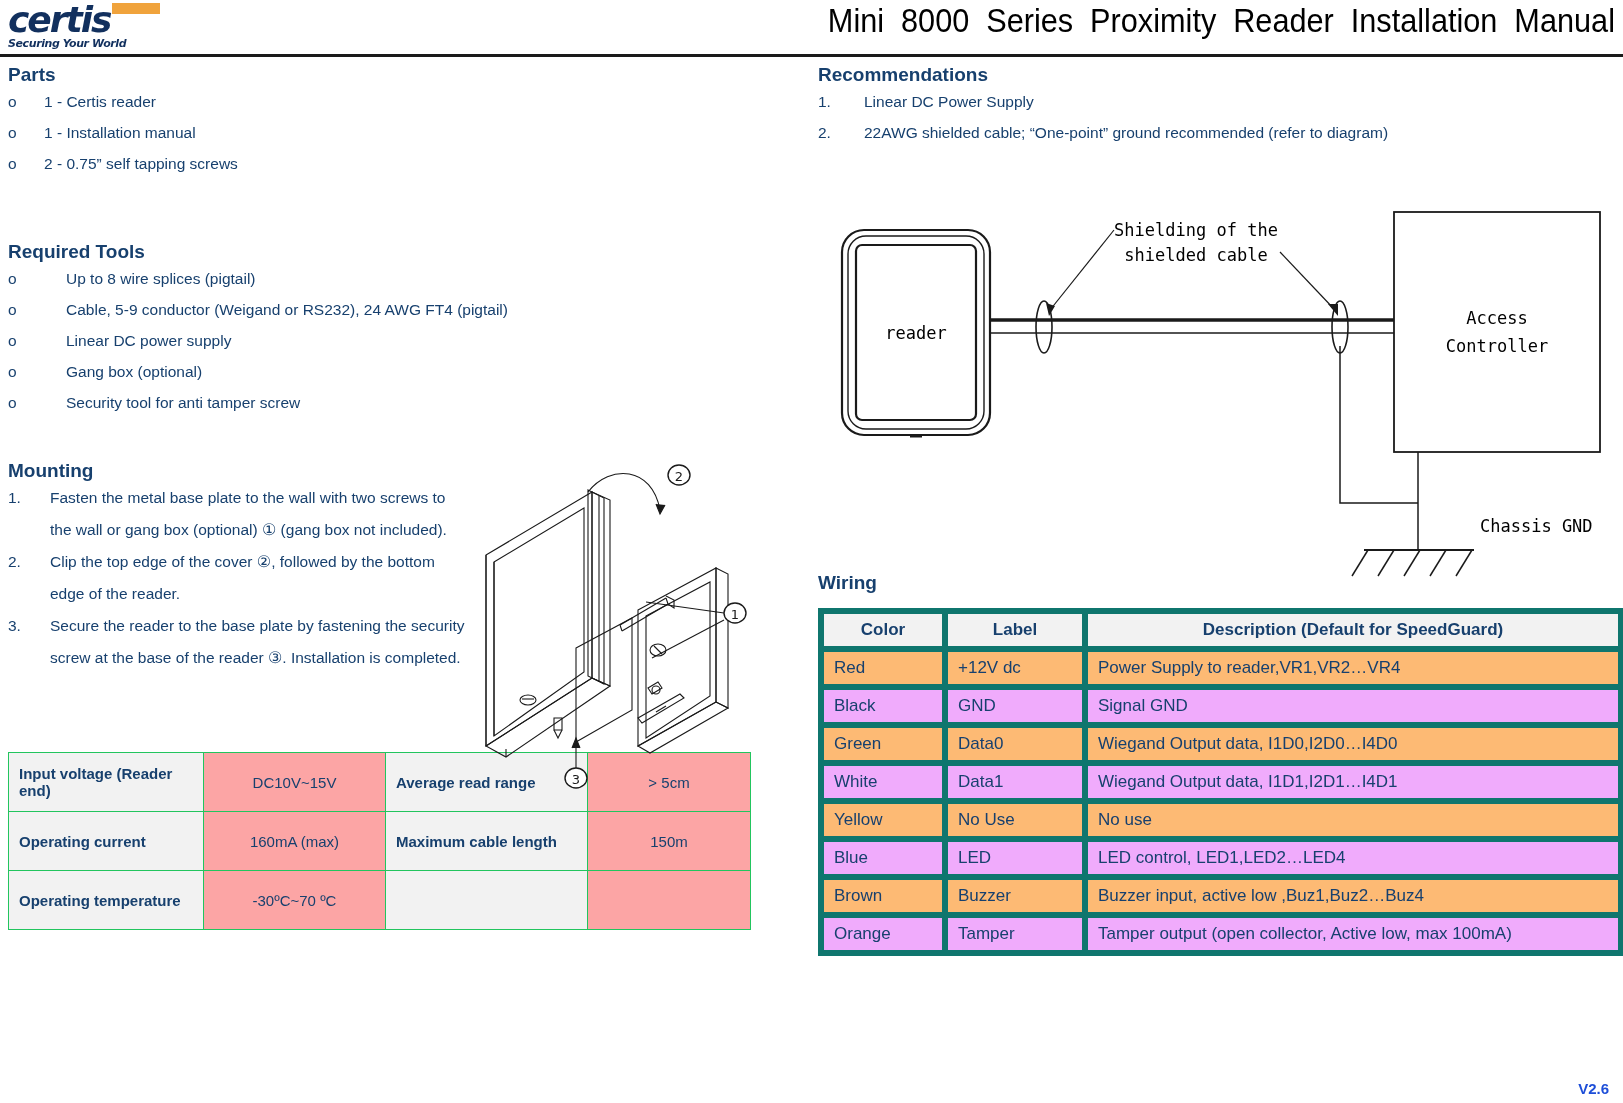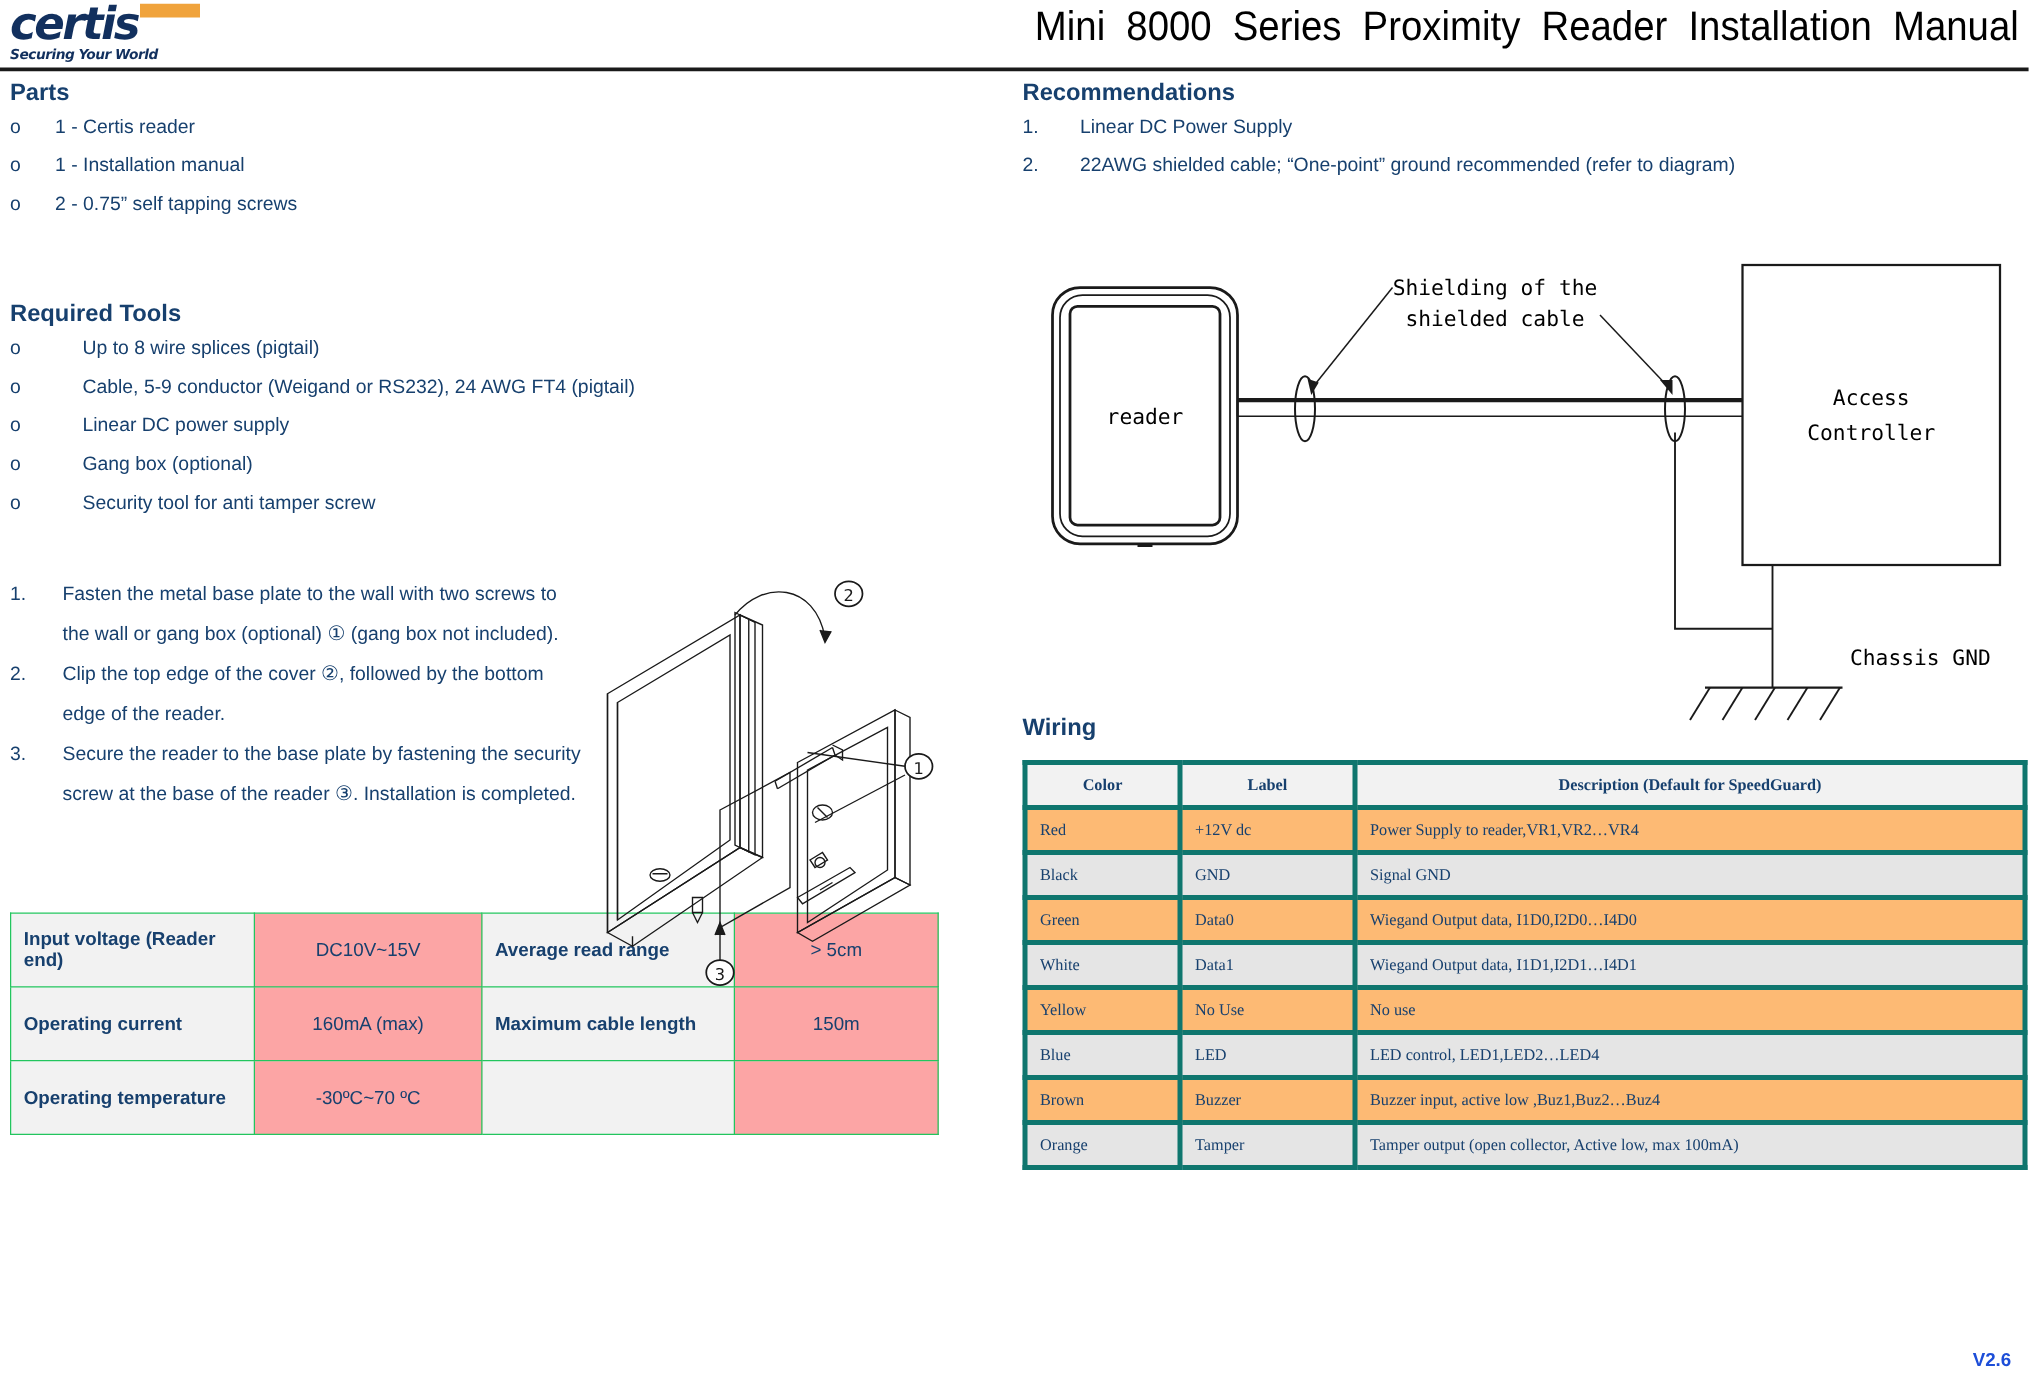--- a/index.html
+++ b/index.html
@@ -157,35 +157,34 @@
     background: #fca5a5;
     text-align: center;
   }
   #spec-table td.lbl.empty, #spec-table td.blankgray { background: #F2F2F2; }
 
   #wire-table {
     width: 800px;
     table-layout: fixed;
   }
   #wire-table th, #wire-table td {
-    border: 4px solid #0f766e;
+    border: 6px solid #0f766e;
     padding: 5px 10px;
-    font-size: 13px;
+    font-size: 17px;
     height: 22px;
     vertical-align: middle;
     text-align: left;
-    font-family: Liberation Serif, serif;
   }
   #wire-table th {
     background: #F2F2F2;
     font-weight: bold;
     text-align: center;
   }
   #wire-table tr.odd td { background: #fdba74; }
-  #wire-table tr.even td { background: #e5e5e5; }
+  #wire-table tr.even td { background: #f0abfc; }
 
   
   #mount-drawing {
     position: absolute;
     left: 470px; top: 450px;
     width: 290px;
     height: 345px;
   }
 
   
@@ -263,20 +262,21 @@
       <span class="txt">Gang box (optional)</span>
     </li>
     <li>
       <span class="mk">o</span>
       <span class="txt">Security tool for anti tamper screw</span>
     </li>
   </ul>
 
   <div style="height:42px"></div>
 
+  <h2 class="sec">Mounting</h2>
   <ol id="mount-list">
     <li>
       <span class="mk">1.</span>
       <span class="txt"><span>Fasten the metal base plate to the wall with two screws to the wall or gang box (optional) </span><span class="circnum">①</span><span> (gang box not included).</span></span>
     </li>
     <li>
       <span class="mk">2.</span>
       <span class="txt"><span>Clip the top edge of the cover </span><span class="circnum">②</span><span>, followed by the bottom edge of the reader.</span></span>
     </li>
     <li>

